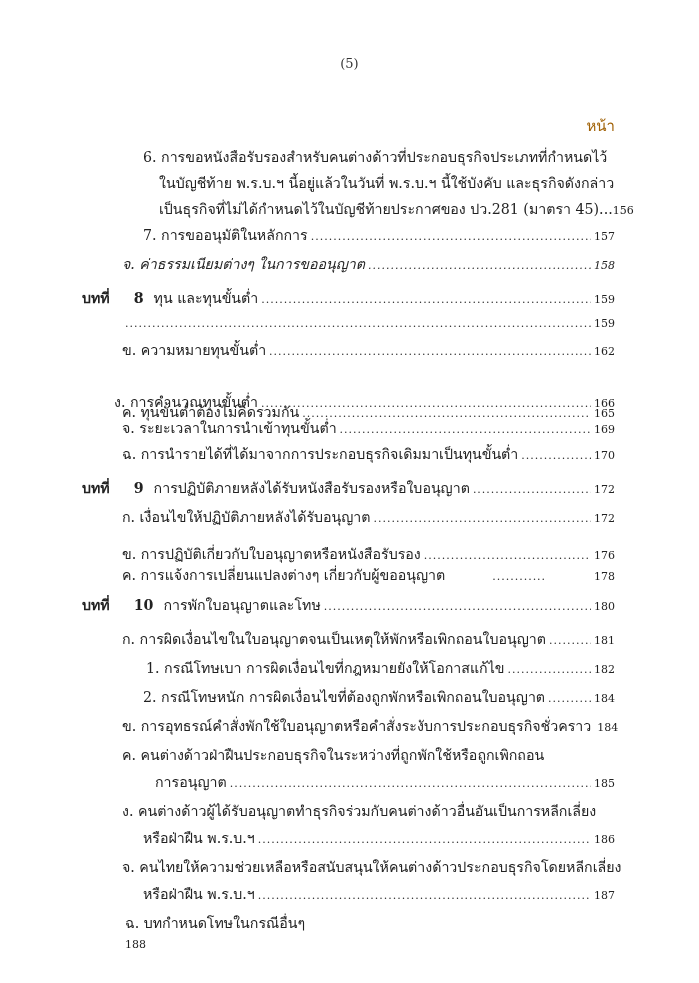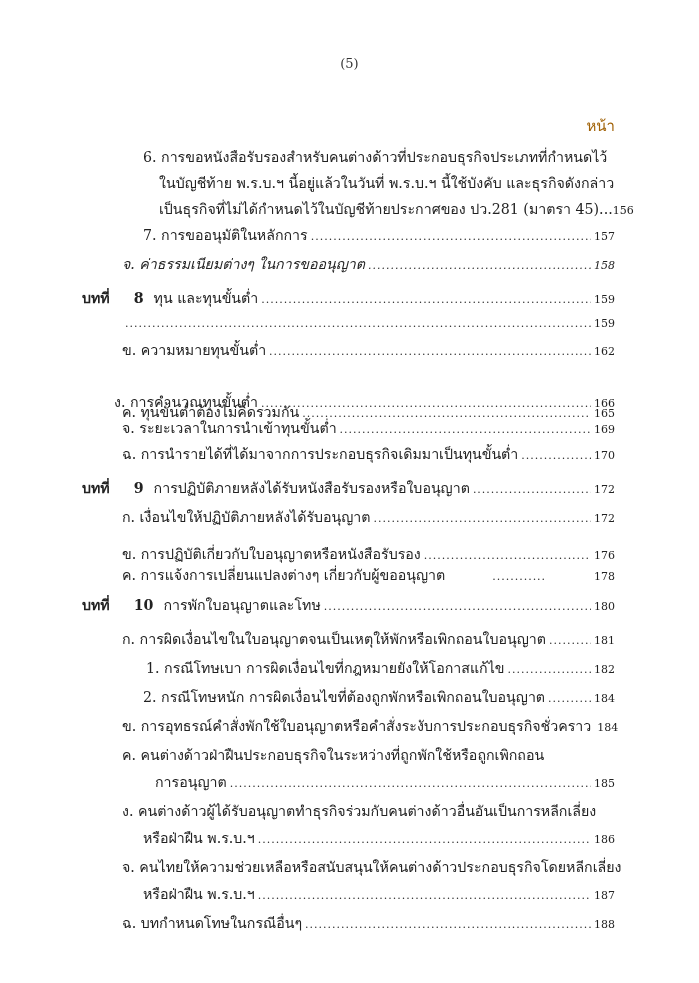--- a/index.html
+++ b/index.html
@@ -167,18 +167,18 @@
     <span class="pg">186</span>
   </div>
 
   <div class="block-line" style="top:856px; left:122px;">จ. คนไทยให้ความช่วยเหลือหรือสนับสนุนให้คนต่างด้าวประกอบธุรกิจโดยหลีกเลี่ยง</div>
   <div class="row" style="top:883px; left:143px;">
     <span class="txt">หรือฝ่าฝืน พ.ร.บ.ฯ</span>
     <span class="dots"></span>
     <span class="pg">187</span>
   </div>
 
-  <div class="row" style="top:912px; left:122px;">
+  <div class="row" style="top:912px; left:122px;flex-direction:column;">
     <span class="txt">ฉ. บทกำหนดโทษในกรณีอื่นๆ</span>
     <span class="dots"></span>
     <span class="pg">188</span>
   </div>
 </div>
 
 </body></html>

